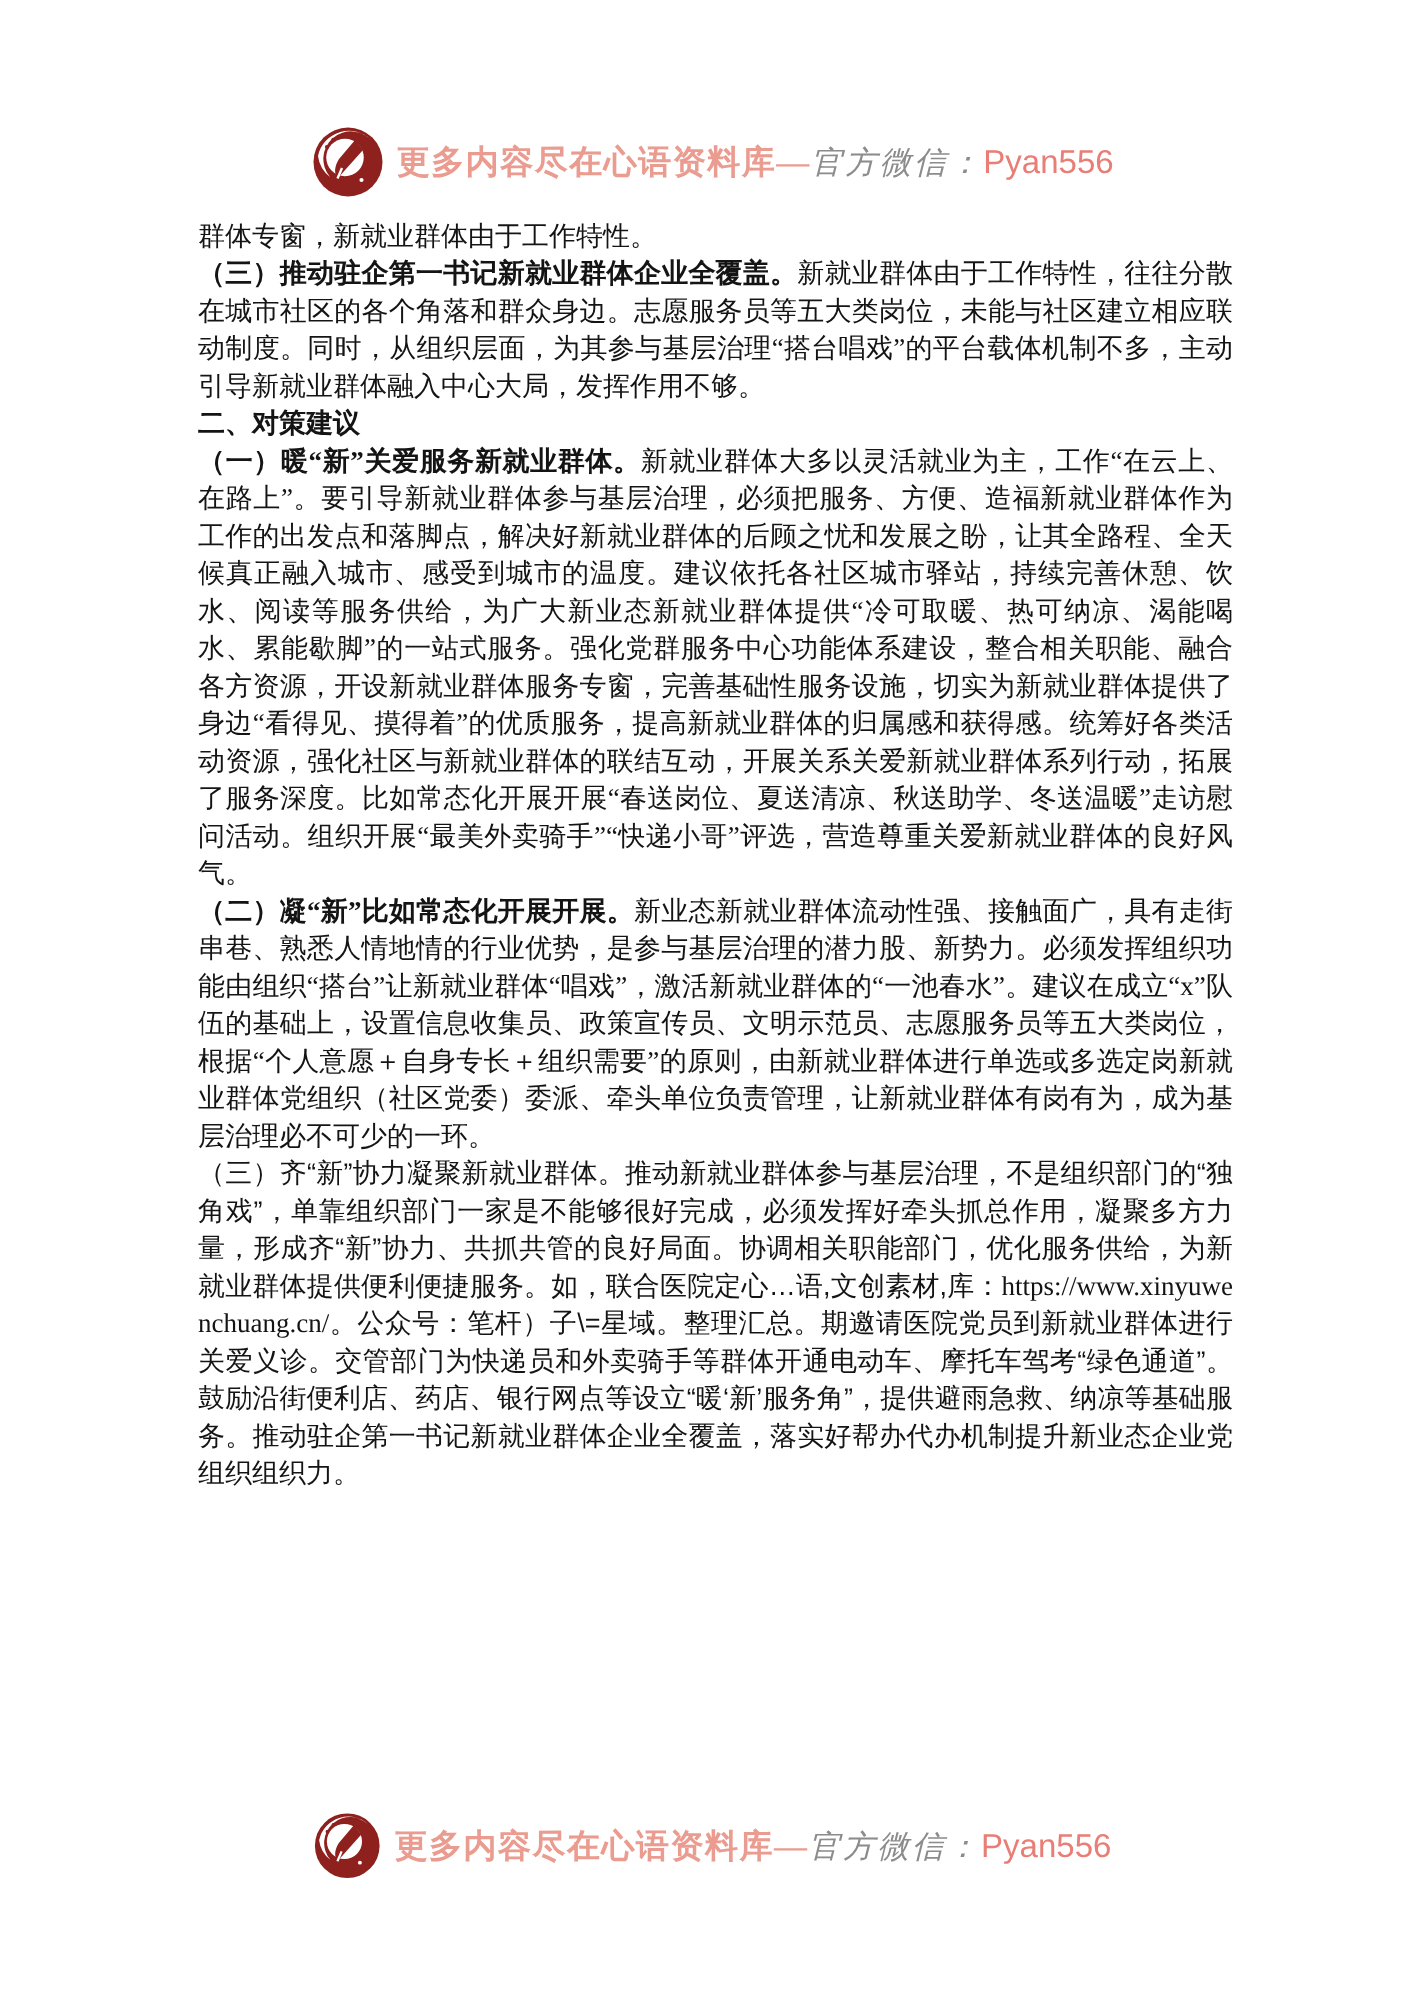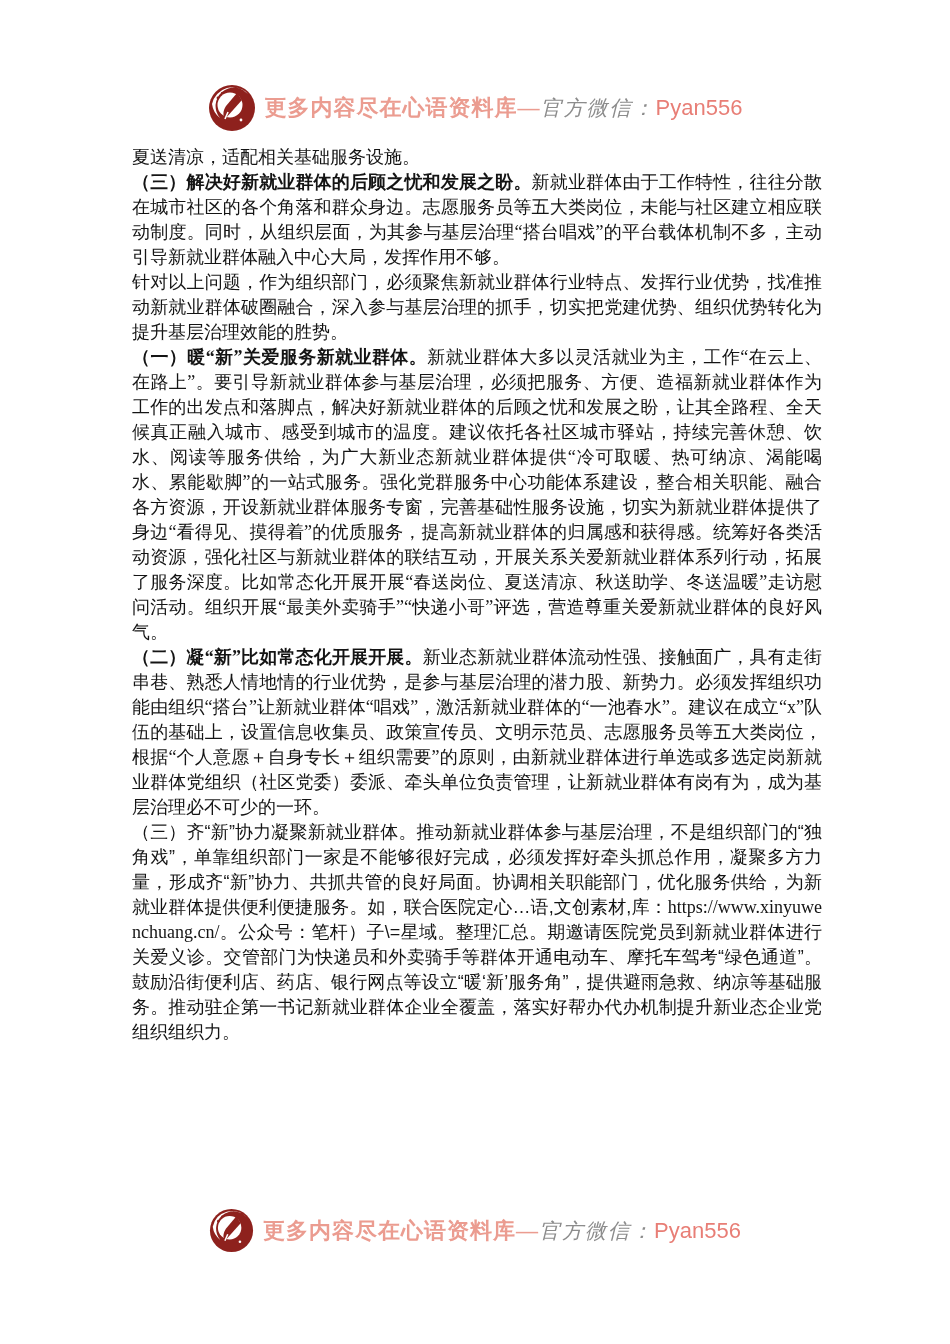--- a/index.html
+++ b/index.html
@@ -53,23 +53,23 @@
       <path d="M29,9 L34,16 L17,35 C14.5,31 15,27 18,22 Z" fill="#8e211d"></path>
       <path d="M17,35 L20,28" stroke="#ffffff" stroke-width="1.6" fill="none"></path>
       <circle cx="10" cy="14" r="1.4" fill="#8e211d"></circle>
       <circle cx="14" cy="9" r="1.1" fill="#8e211d"></circle>
       <circle cx="33" cy="36" r="1.4" fill="#ffffff"></circle>
     </svg>
     <span class="brand-text"><span class="brand-prefix">更多内容尽在心语资料库—</span><span class="brand-label">官方微信：</span><span class="brand-id">Pyan556</span></span>
   </div>
 
   <div class="content">
-      <p><span>夏送清凉，适配相关基础服务设施。</span></p>
-      <p><span class="run-bold">（三）解决好新就业群体的后顾之忧和发展之盼。</span><span>新就业群体由于工作特性，往往分散在城市社区的各个角落和群众身边。志愿服务员等五大类岗位，未能与社区建立相应联动制度。同时，从组织层面，为其参与基层治理“搭台唱戏”的平台载体机制不多，主动引导新就业群体融入中心大局，发挥作用不够。</span></p>
-      <p><span>针对以上问题，作为组织部门，必须聚焦新就业群体行业特点、发挥行业优势，找准推动新就业群体破圈融合，深入参与基层治理的抓手，切实把党建优势、组织优势转化为提升基层治理效能的胜势。</span></p>
+      <p><span>群体专窗，新就业群体由于工作特性。</span></p>
+      <p><span class="run-bold">（三）推动驻企第一书记新就业群体企业全覆盖。</span><span>新就业群体由于工作特性，往往分散在城市社区的各个角落和群众身边。志愿服务员等五大类岗位，未能与社区建立相应联动制度。同时，从组织层面，为其参与基层治理“搭台唱戏”的平台载体机制不多，主动引导新就业群体融入中心大局，发挥作用不够。</span></p>
+      <p><span class="run-bold">二、对策建议</span></p>
       <p><span class="run-bold">（一）暖“新”关爱服务新就业群体。</span><span>新就业群体大多以灵活就业为主，工作“在云上、在路上”。要引导新就业群体参与基层治理，必须把服务、方便、造福新就业群体作为工作的出发点和落脚点，解决好新就业群体的后顾之忧和发展之盼，让其全路程、全天候真正融入城市、感受到城市的温度。建议依托各社区城市驿站，持续完善休憩、饮水、阅读等服务供给，为广大新业态新就业群体提供“冷可取暖、热可纳凉、渴能喝水、累能歇脚”的一站式服务。强化党群服务中心功能体系建设，整合相关职能、融合各方资源，开设新就业群体服务专窗，完善基础性服务设施，切实为新就业群体提供了身边“看得见、摸得着”的优质服务，提高新就业群体的归属感和获得感。统筹好各类活动资源，强化社区与新就业群体的联结互动，开展关系关爱新就业群体系列行动，拓展了服务深度。比如常态化开展开展“春送岗位、夏送清凉、秋送助学、冬送温暖”走访慰问活动。组织开展“最美外卖骑手”“快递小哥”评选，营造尊重关爱新就业群体的良好风气。</span></p>
       <p><span class="run-bold">（二）凝“新”比如常态化开展开展。</span><span>新业态新就业群体流动性强、接触面广，具有走街串巷、熟悉人情地情的行业优势，是参与基层治理的潜力股、新势力。必须发挥组织功能由组织“搭台”让新就业群体“唱戏”，激活新就业群体的“一池春水”。建议在成立“x”队伍的基础上，设置信息收集员、政策宣传员、文明示范员、志愿服务员等五大类岗位，根据“个人意愿＋自身专长＋组织需要”的原则，由新就业群体进行单选或多选定岗新就业群体党组织（社区党委）委派、牵头单位负责管理，让新就业群体有岗有为，成为基层治理必不可少的一环。</span></p>
       <p class="sans"><span>（三）齐“新”协力凝聚新就业群体。</span><span>推动新就业群体参与基层治理，不是组织部门的“独角戏”，单靠组织部门一家是不能够很好完成，必须发挥好牵头抓总作用，凝聚多方力量，形成齐“新”协力、共抓共管的良好局面。协调相关职能部门，优化服务供给，为新就业群体提供便利便捷服务。如，联合医院定心…语,文创素材,库：</span><span class="run-serif">https://www.xinyuwenchuang.cn/</span><span>。公众号：笔杆）子\=星域。整理汇总。期邀请医院党员到新就业群体进行关爱义诊。交管部门为快递员和外卖骑手等群体开通电动车、摩托车驾考“绿色通道”。鼓励沿街便利店、药店、银行网点等设立“暖‘新’服务角”，提供避雨急救、纳凉等基础服务。推动驻企第一书记新就业群体企业全覆盖，落实好帮办代办机制提升新业态企业党组织组织力。</span></p>
     </div>
 
   <div class="brandbar bottom">
     <svg class="logo" viewBox="0 0 48 48">
       <circle cx="24" cy="24" r="23" fill="#8e211d"></circle>
       <path d="M4,20 A 21 21 0 0 1 40 10 A 16 16 0 0 0 12 34 A 21 21 0 0 1 4 20 Z" fill="#ffffff"></path>
       <circle cx="22" cy="21" r="12.5" fill="#ffffff"></circle>

